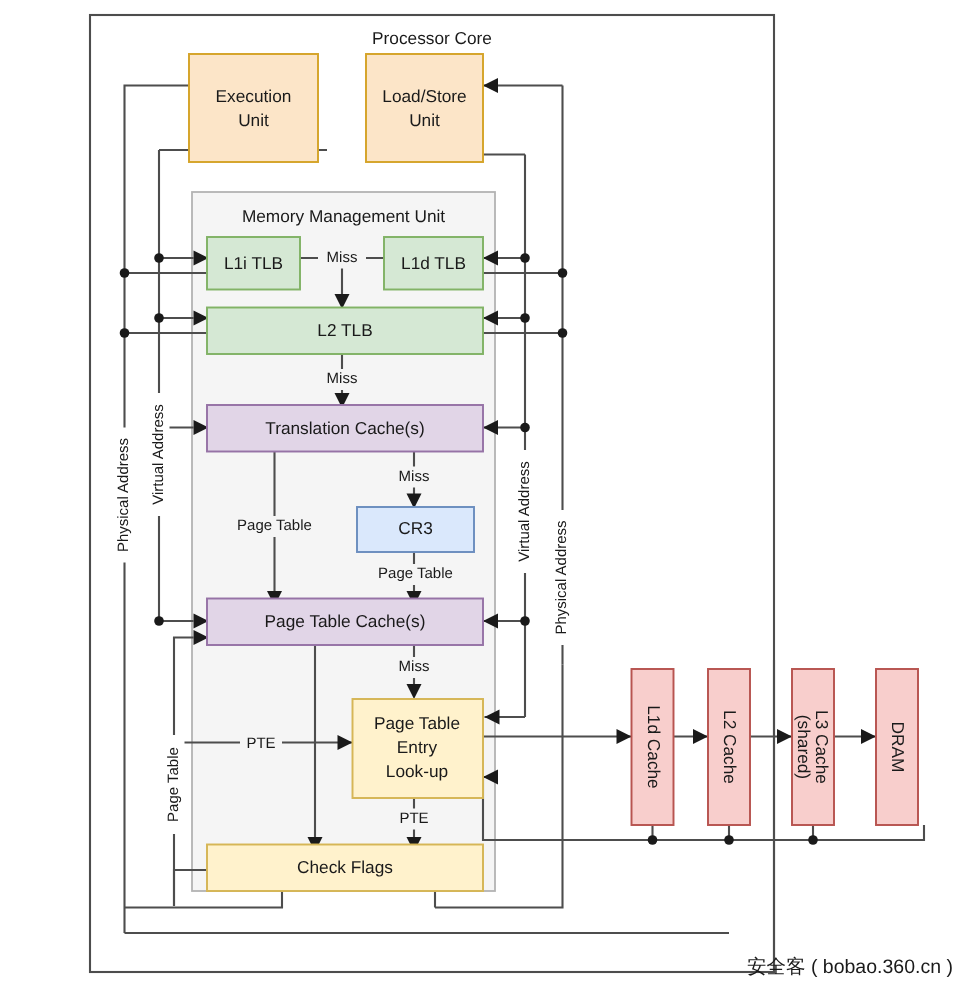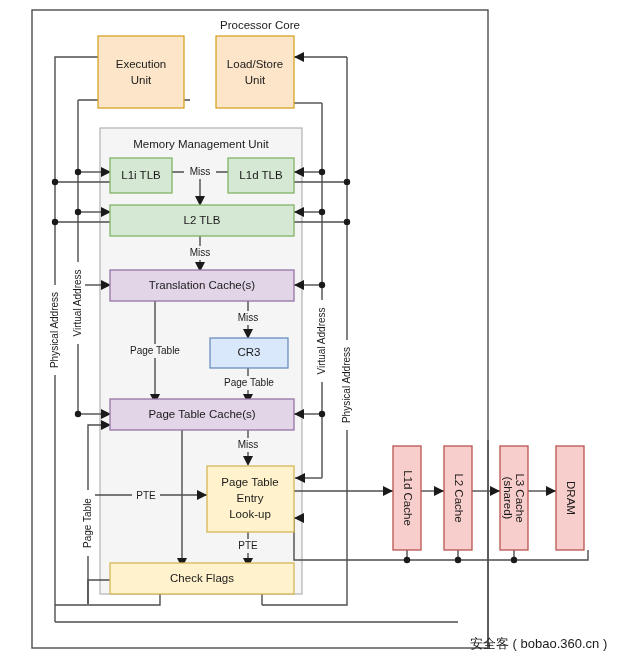--- a/index.html
+++ b/index.html
@@ -10,20 +10,21 @@
   body {
     width: 640px;
     height: 663px;
     font-family: "Liberation Sans", sans-serif;
     overflow: hidden;
   }
   #diagram-root {
     position: relative;
     width: 541px;
     height: 663px;
+    padding-left: 28px;
   }
   svg#diagram {
     display: block;
     width: 640px;
     height: 663px;
   }
   .wire {
     fill: none;
     stroke: #4d4d4d;
     stroke-width: 1.4;

